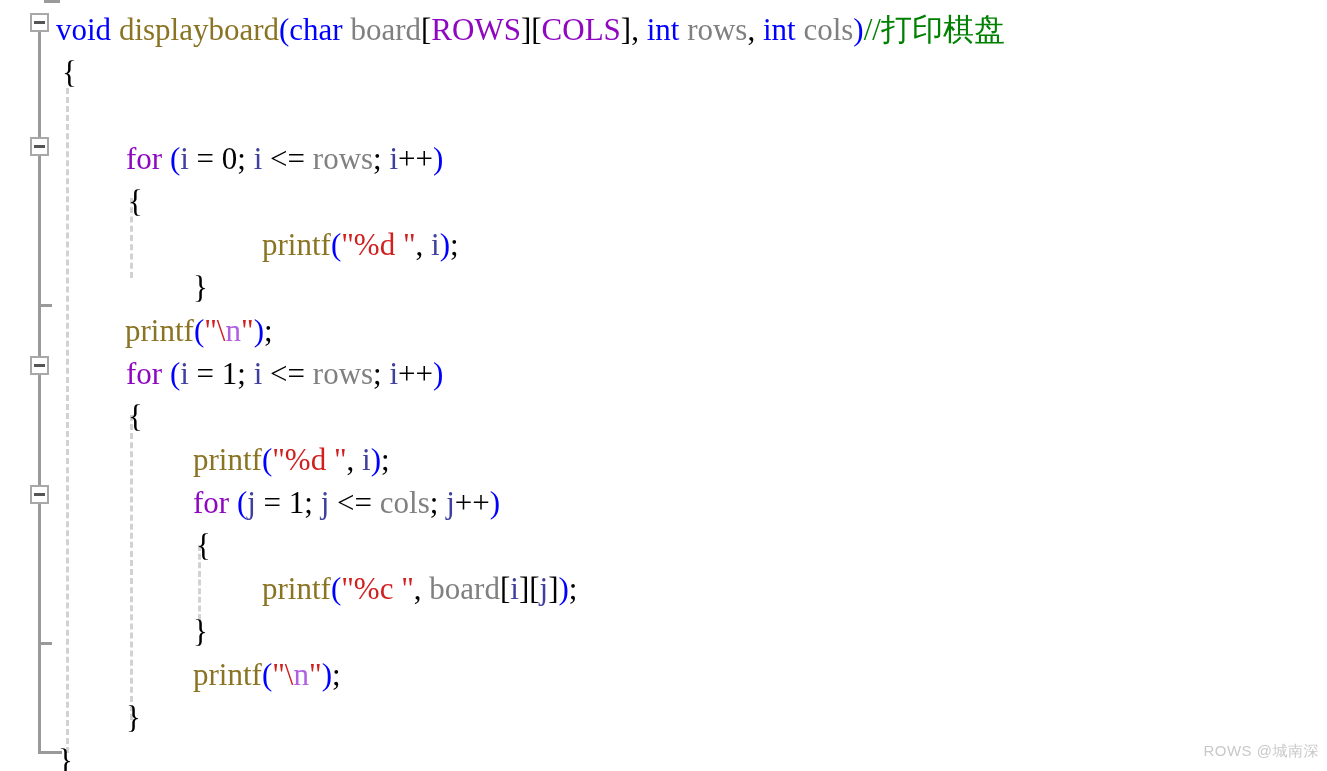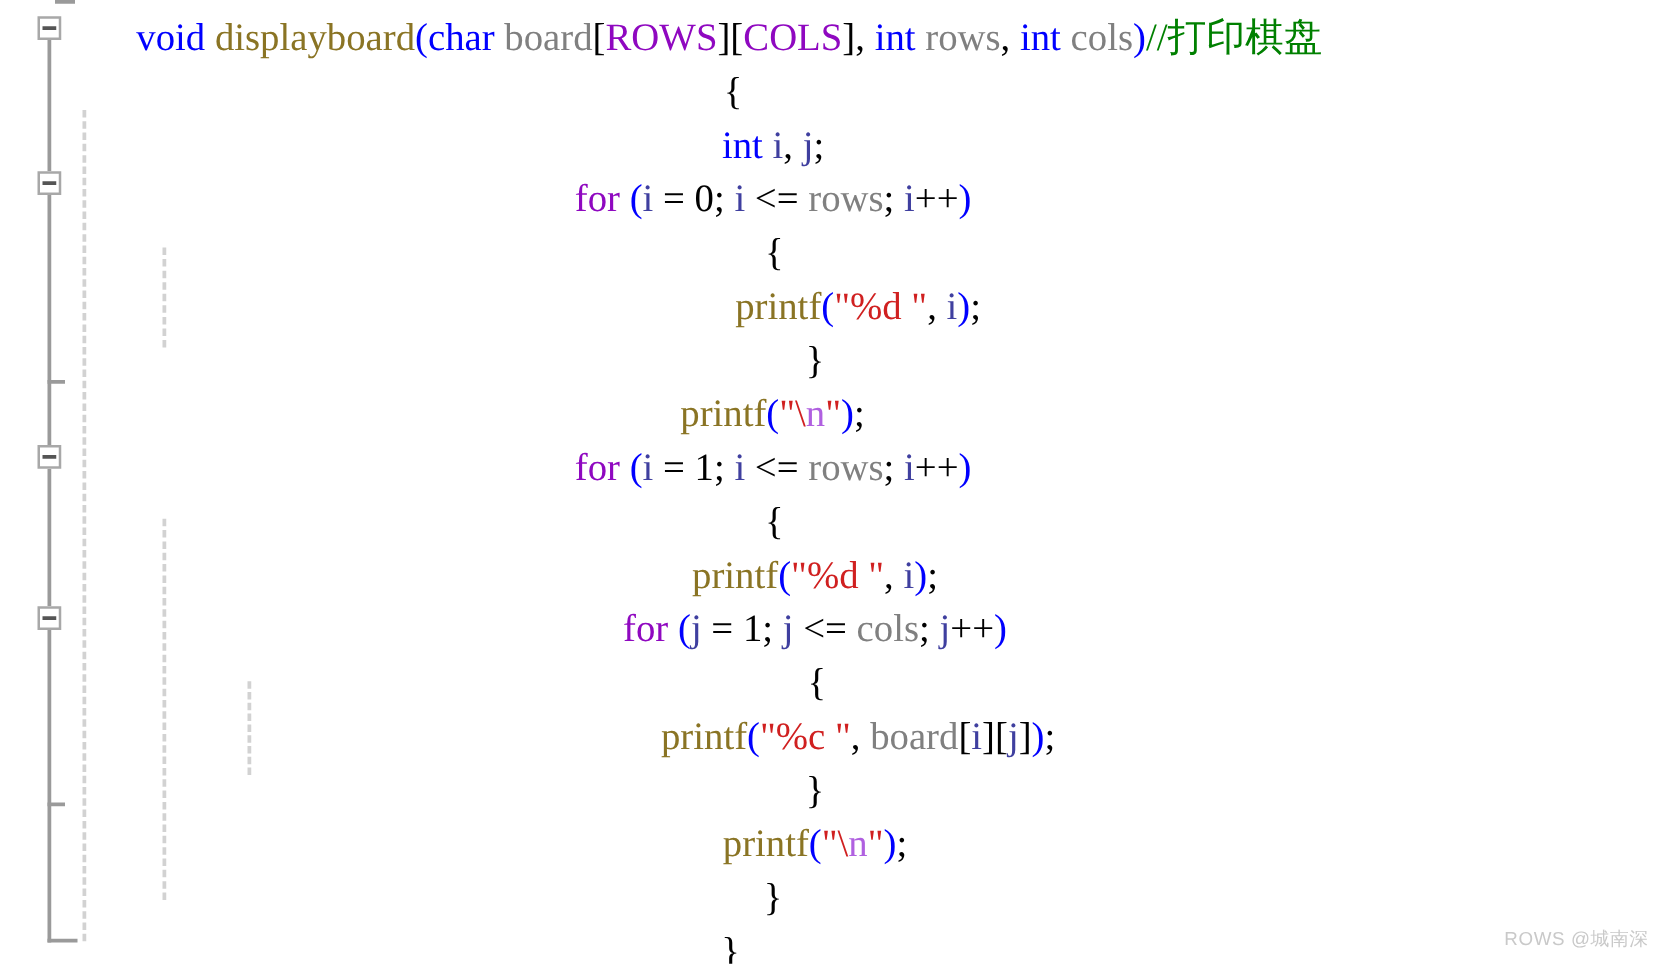--- a/index.html
+++ b/index.html
@@ -75,21 +75,20 @@
   .line {
     position: absolute;
     left: 0;
     width: 1111px;
     height: 43px;
     line-height: 43px;
     white-space: pre;
     font-family: "Liberation Serif", "DejaVu Serif", serif;
     font-size: 31px;
     color: #000000;
-    text-align: center;
   }
   .tok { white-space: pre; }
 
   
   .kw      { color: #0000ff; }  
   .ctl     { color: #8f08c0; }  
   .fn      { color: #8a7424; }  
   .ident   { color: #808080; }  
   .macro   { color: #8f08c0; }  
   .punc    { color: #000000; }
@@ -138,21 +137,20 @@
   <div id="indent-guides">
       <div class="indent-guide" style="left: 66px; top: 88px; height: 665px;"></div>
       <div class="indent-guide" style="left: 130px; top: 198px; height: 80px;"></div>
       <div class="indent-guide" style="left: 130px; top: 415px; height: 305px;"></div>
       <div class="indent-guide" style="left: 198px; top: 545px; height: 75px;"></div>
     </div>
 
   <div class="code" id="code-lines">
       <div class="line" style="top: 8px;"><span class="tok" style="display: inline-block; width: 56px;"></span><span class="tok kw">void</span><span class="tok punc"> </span><span class="tok fn">displayboard</span><span class="tok paren">(</span><span class="tok kw">char</span><span class="tok punc"> </span><span class="tok ident">board</span><span class="tok punc">[</span><span class="tok macro">ROWS</span><span class="tok punc">][</span><span class="tok macro">COLS</span><span class="tok punc">], </span><span class="tok kw">int</span><span class="tok punc"> </span><span class="tok ident">rows</span><span class="tok punc">, </span><span class="tok kw">int</span><span class="tok punc"> </span><span class="tok ident">cols</span><span class="tok paren">)</span><span class="tok cmt">//打印棋盘</span></div>
       <div class="line" style="top: 51px;"><span class="tok" style="display: inline-block; width: 62px;"></span><span class="tok brace">{</span></div>
-      <div class="line" style="top: 94px;"><span class="tok" style="display: inline-block; width: 126px;"></span><span class="tok kw">int</span><span class="tok punc"> </span><span class="tok var">i</span><span class="tok punc">, </span><span class="tok var">j</span><span class="tok punc">;</span></div>
       <div class="line" style="top: 137px;"><span class="tok" style="display: inline-block; width: 126px;"></span><span class="tok ctl">for</span><span class="tok punc"> </span><span class="tok paren">(</span><span class="tok var">i</span><span class="tok punc"> = </span><span class="tok num">0</span><span class="tok punc">; </span><span class="tok var">i</span><span class="tok punc"> &lt;= </span><span class="tok ident">rows</span><span class="tok punc">; </span><span class="tok var">i</span><span class="tok punc">++</span><span class="tok paren">)</span></div>
       <div class="line" style="top: 180px;"><span class="tok" style="display: inline-block; width: 128px;"></span><span class="tok brace">{</span></div>
       <div class="line" style="top: 223px;"><span class="tok" style="display: inline-block; width: 262px;"></span><span class="tok fn">printf</span><span class="tok paren">(</span><span class="tok str">"%d "</span><span class="tok punc">, </span><span class="tok var">i</span><span class="tok paren">)</span><span class="tok punc">;</span></div>
       <div class="line" style="top: 266px;"><span class="tok" style="display: inline-block; width: 193px;"></span><span class="tok brace">}</span></div>
       <div class="line" style="top: 309px;"><span class="tok" style="display: inline-block; width: 125px;"></span><span class="tok fn">printf</span><span class="tok paren">(</span><span class="tok str">"</span><span class="tok str">\</span><span class="tok esc">n</span><span class="tok str">"</span><span class="tok paren">)</span><span class="tok punc">;</span></div>
       <div class="line" style="top: 352px;"><span class="tok" style="display: inline-block; width: 126px;"></span><span class="tok ctl">for</span><span class="tok punc"> </span><span class="tok paren">(</span><span class="tok var">i</span><span class="tok punc"> = </span><span class="tok num">1</span><span class="tok punc">; </span><span class="tok var">i</span><span class="tok punc"> &lt;= </span><span class="tok ident">rows</span><span class="tok punc">; </span><span class="tok var">i</span><span class="tok punc">++</span><span class="tok paren">)</span></div>
       <div class="line" style="top: 395px;"><span class="tok" style="display: inline-block; width: 128px;"></span><span class="tok brace">{</span></div>
       <div class="line" style="top: 438px;"><span class="tok" style="display: inline-block; width: 193px;"></span><span class="tok fn">printf</span><span class="tok paren">(</span><span class="tok str">"%d "</span><span class="tok punc">, </span><span class="tok var">i</span><span class="tok paren">)</span><span class="tok punc">;</span></div>
       <div class="line" style="top: 481px;"><span class="tok" style="display: inline-block; width: 193px;"></span><span class="tok ctl">for</span><span class="tok punc"> </span><span class="tok paren">(</span><span class="tok var">j</span><span class="tok punc"> = </span><span class="tok num">1</span><span class="tok punc">; </span><span class="tok var">j</span><span class="tok punc"> &lt;= </span><span class="tok ident">cols</span><span class="tok punc">; </span><span class="tok var">j</span><span class="tok punc">++</span><span class="tok paren">)</span></div>
       <div class="line" style="top: 524px;"><span class="tok" style="display: inline-block; width: 196px;"></span><span class="tok brace">{</span></div>

